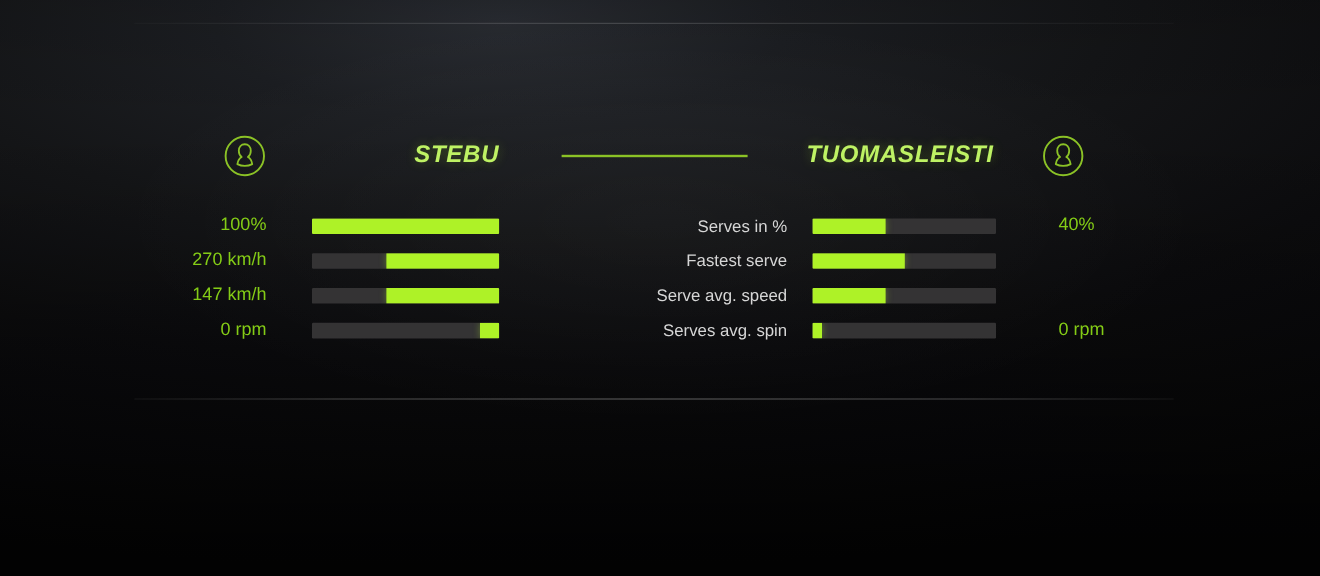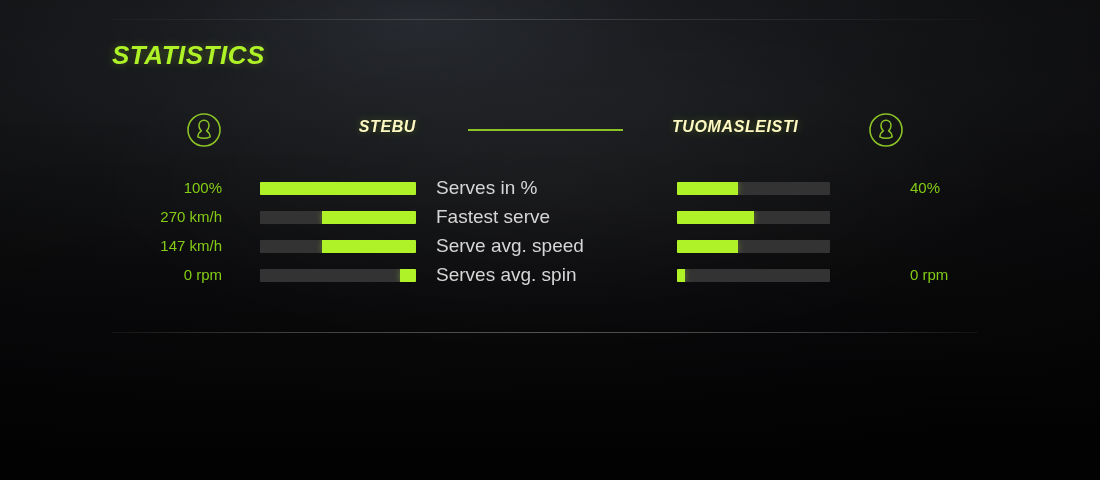--- a/index.html
+++ b/index.html
@@ -86,25 +86,25 @@
     width: 36px;
     height: 36px;
   }
   #avatar-left  { left: 74px; }
   #avatar-right { left: 756px; }
   .avatar-icon svg { display: block; width: 36px; height: 36px; }
 
   .player-name {
     position: absolute;
     top: 6px;
-    font-size: 16px;
+    font-size: 20px;
     font-weight: bold;
     font-style: italic;
     letter-spacing: 0.6px;
-    color: #fef9c3;
+    color: #bef264;
     text-shadow: 0 0 9px rgba(174,242,39,0.28);
     white-space: nowrap;
   }
   #player-left-name  { left: 0px; width: 304px; text-align: right; }
   #player-right-name { left: 560px; width: 180px; text-align: left; }
 
   #name-separator {
     position: absolute;
     left: 356px;
     top: 17px;
@@ -126,21 +126,21 @@
   }
   .value {
     position: absolute;
     top: 0;
     font-size: 15px;
     color: #84cc16;
     line-height: 20px;
     white-space: nowrap;
   }
   .value-left  { left: 0px;   width: 110px; text-align: right; }
-  .value-right { left: 798px; width: 120px; text-align: left; }
+  .value-right { left: 770px; width: 120px; text-align: left; }
 
   .bar-track {
     position: absolute;
     top: 4px;
     height: 13px;
     background: #343334;
     border-radius: 1px;
     overflow: hidden;
   }
   .bar-left  { left: 148px; width: 156px; }
@@ -154,38 +154,37 @@
     box-shadow: 0 0 6px rgba(174,242,39,0.35);
   }
   .bar-left  .bar-fill { right: 0; }
   .bar-right .bar-fill { left: 0; }
 
   .stat-label {
     position: absolute;
     left: 324px;
     top: 0;
     width: 220px;
-    text-align: left;
-    font-size: 19px;
+    text-align: right;
+    font-size: 14px;
     color: #d6d6d6;
     line-height: 20px;
     white-space: nowrap;
   }
 </style>
 </head>
 <body>
 
 <div id="screen">
 
   <div id="bg-base"></div>
   <div id="bg-vignette"></div>
 
   <div id="top-rule"></div>
 
-  <div id="page-title">STATISTICS</div>
 
   <div id="header-row">
 
     <span class="avatar-icon" id="avatar-left">
       <svg viewBox="0 0 36 36" xmlns="http://www.w3.org/2000/svg">
         <circle cx="18" cy="18" r="16" fill="none" stroke="#8bc226" stroke-width="1.6"></circle>
         <path d="M18 8.2
                  c 3.0 0 5.0 2.3 5.0 5.4
                  c 0 2.4 -1.1 4.3 -2.4 5.2
                  c 1.9 1.0 3.2 3.3 3.6 6.0

